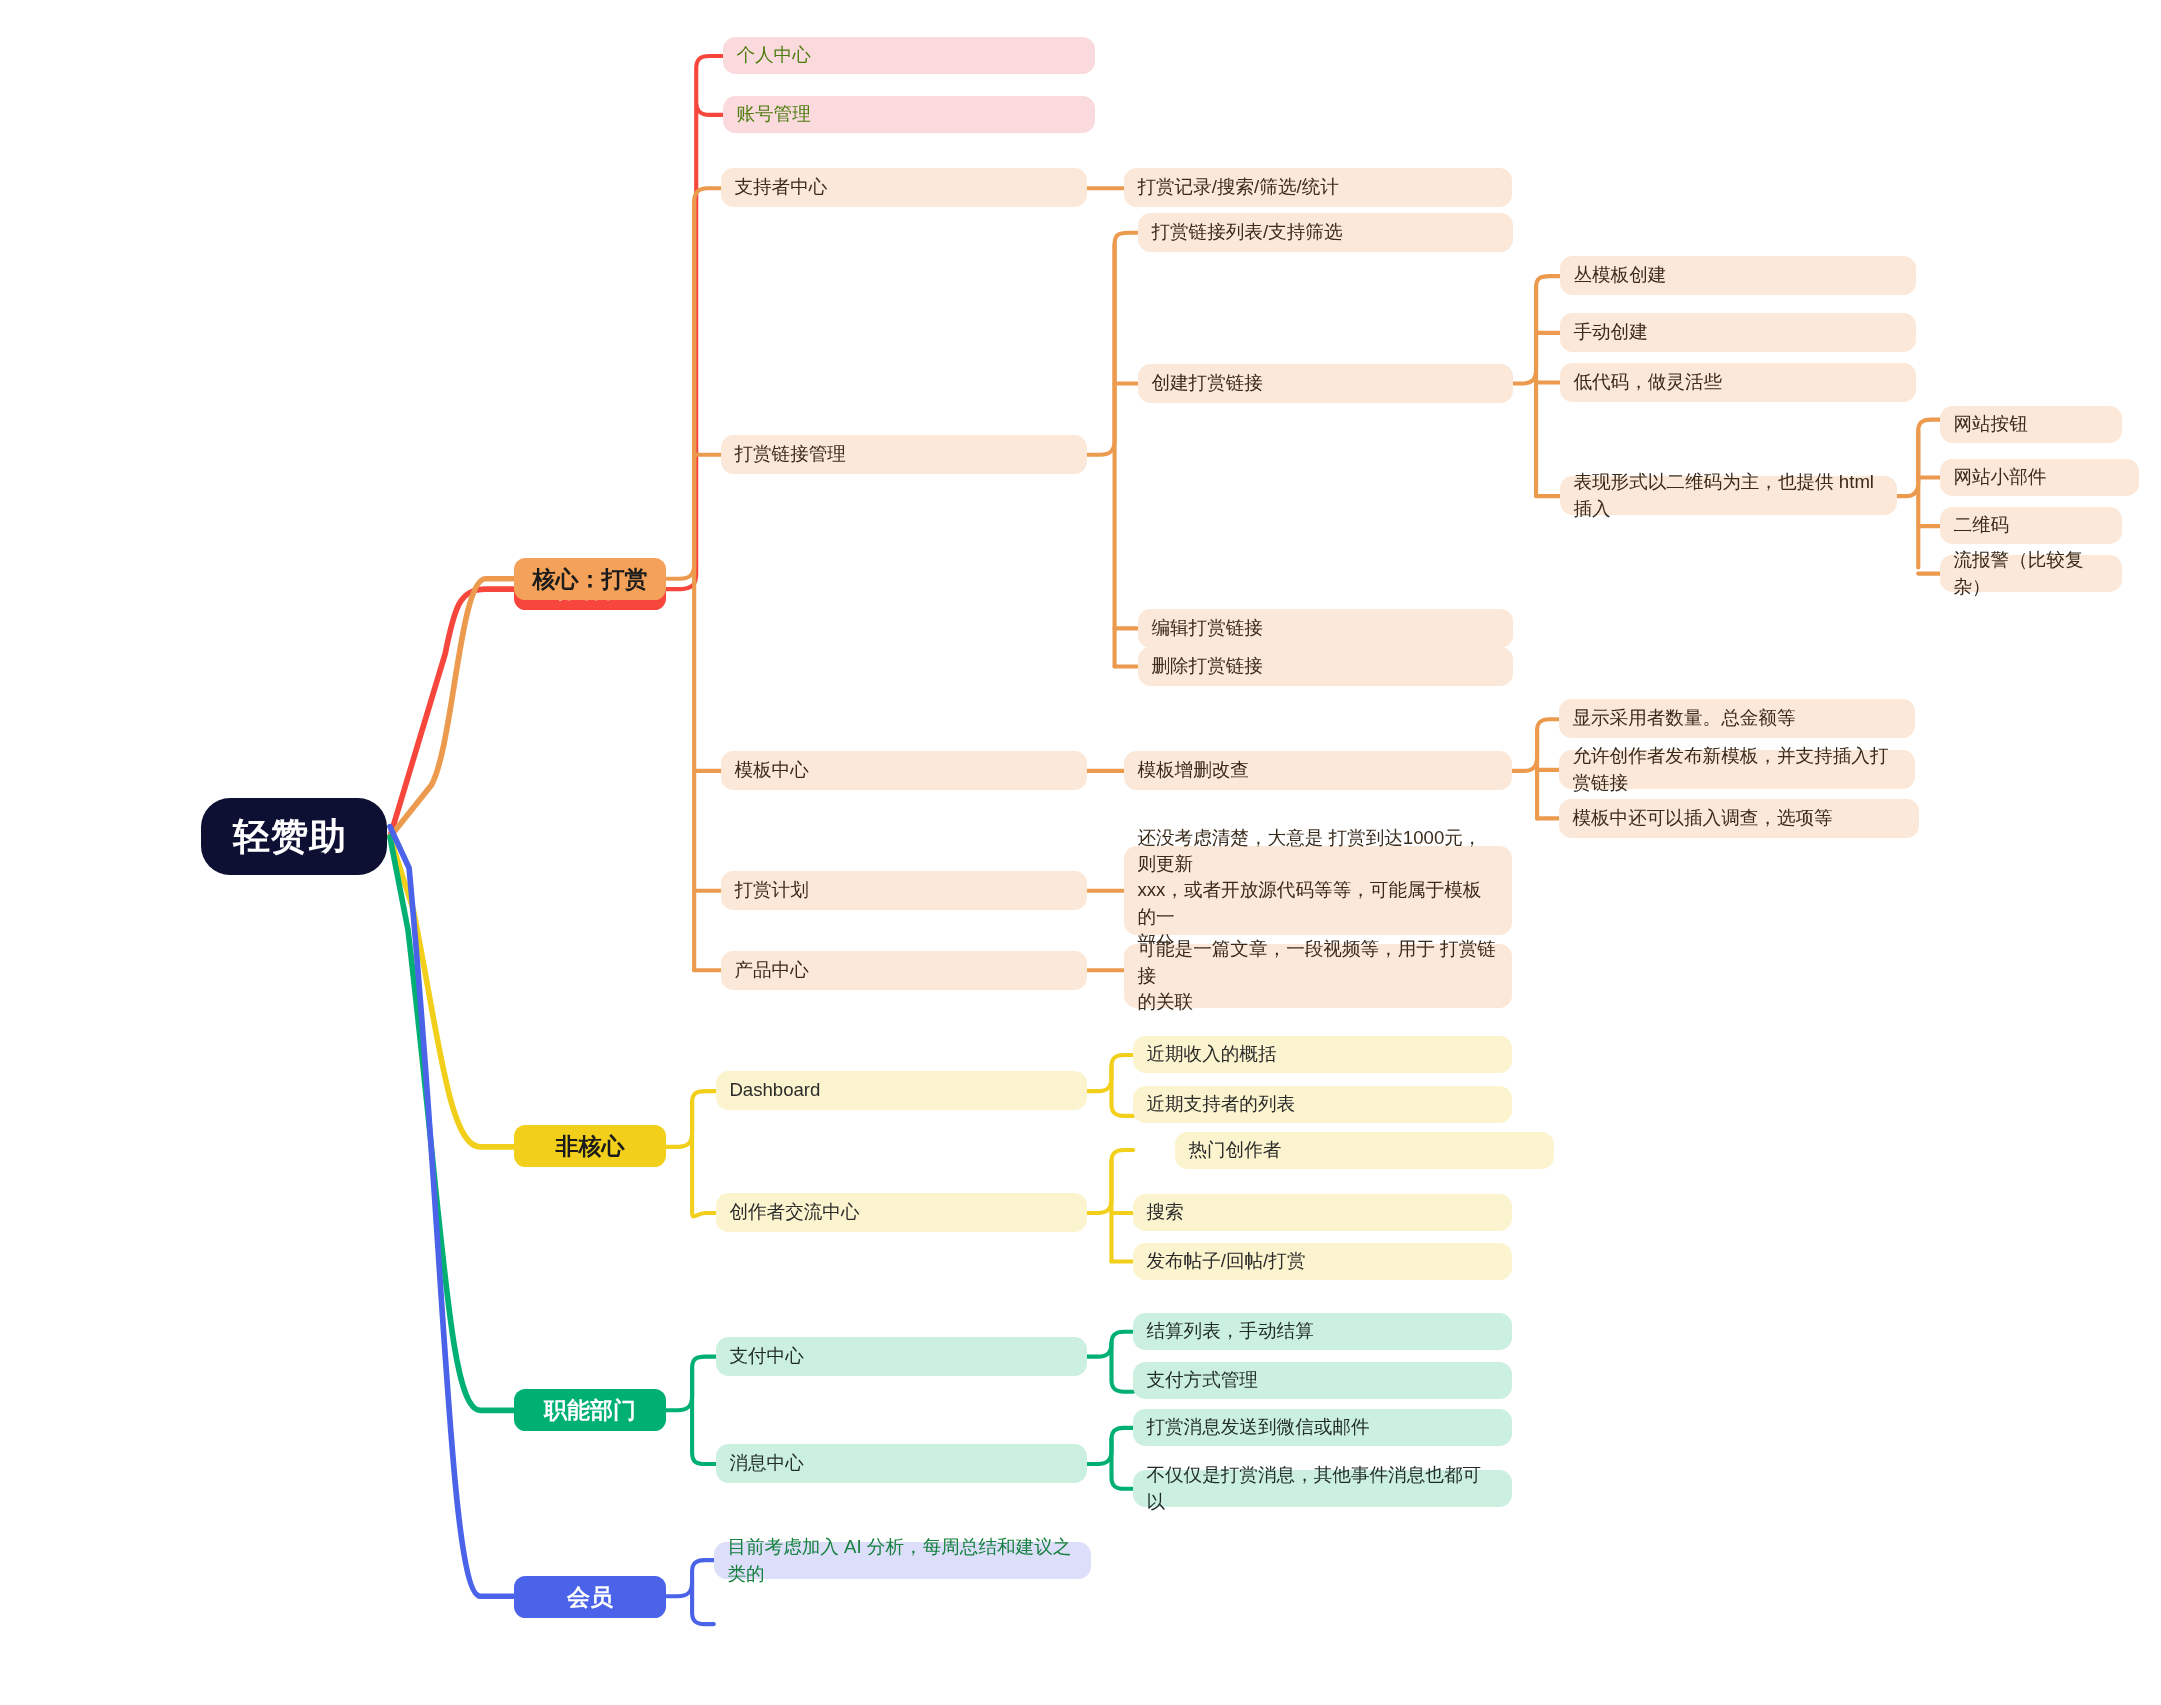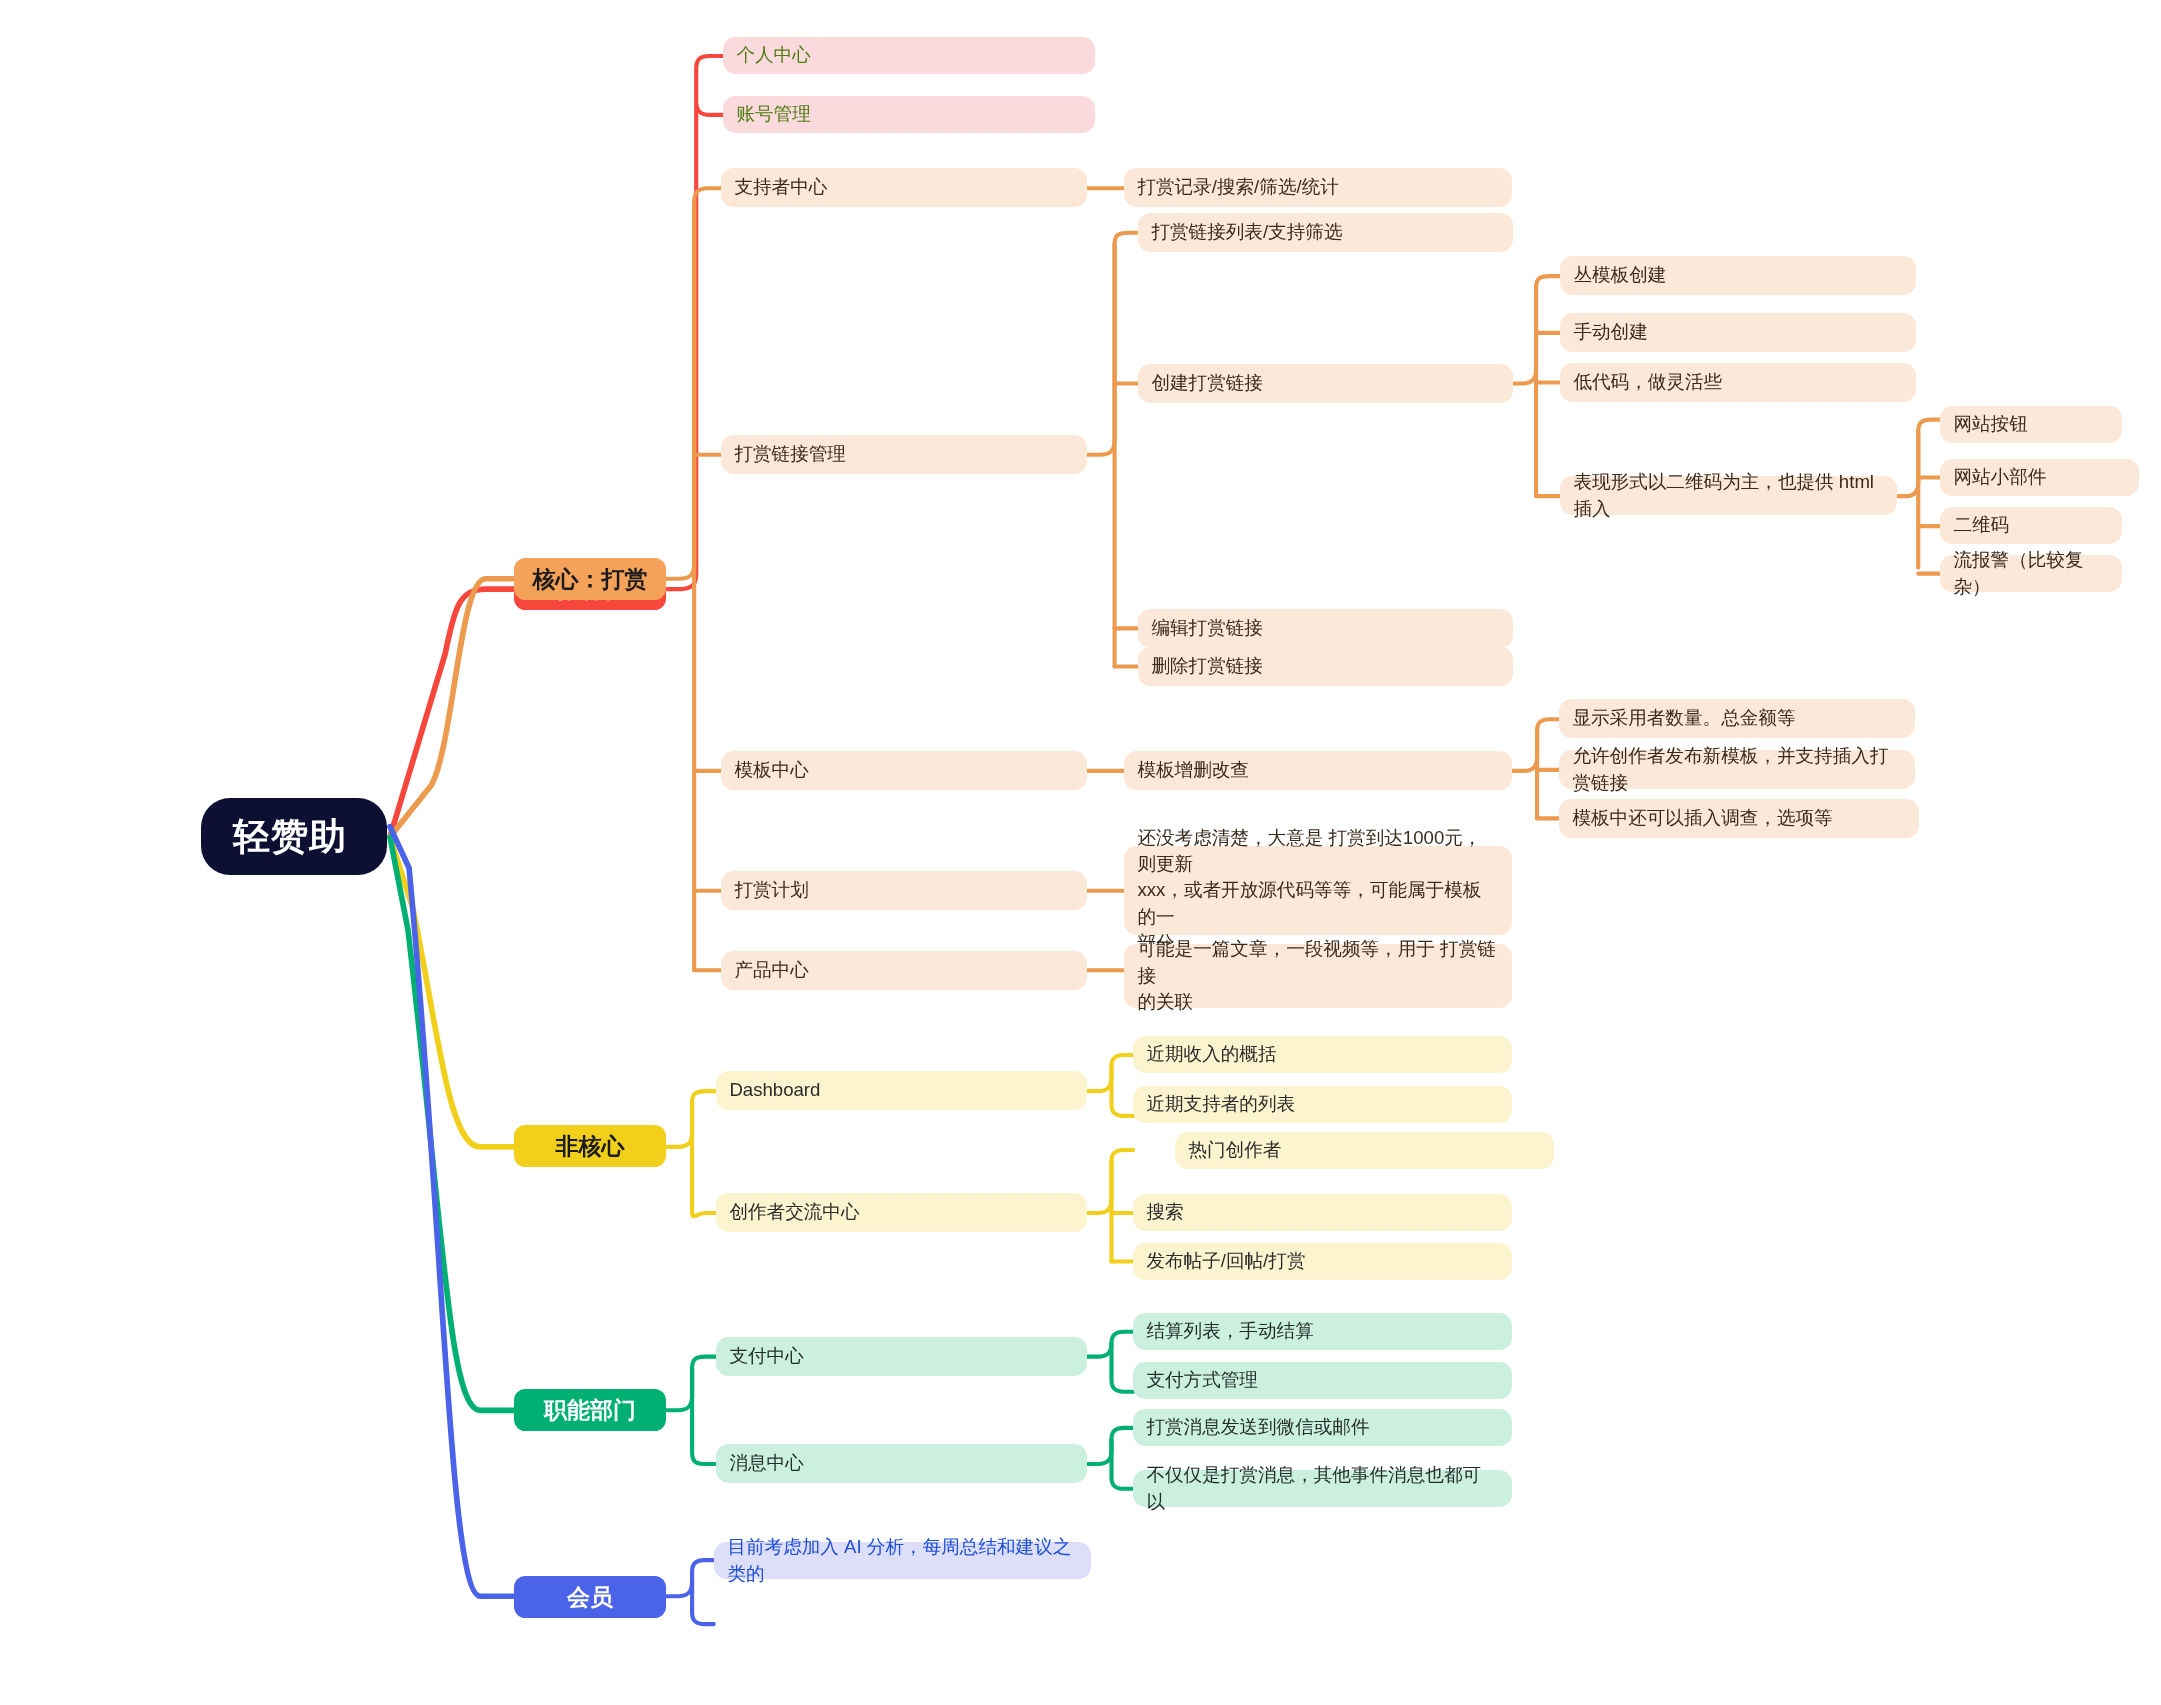--- a/index.html
+++ b/index.html
@@ -27,21 +27,21 @@
   .cat-yellow{background:#f2cf1a;color:#1b1b1b;}
   .cat-green{background:#00b073;color:#ffffff;}
   .cat-blue{background:#4a63e8;color:#ffffff;}
 
   
   .leaf{font-size:18.6px;line-height:1.42;padding:6.2px 13.4px;border-radius:12.4px;}
   .l-red{background:#fadadd;color:#4d7c0f;}
   .l-orange{background:#fbe8d8;color:#3a2a1a;}
   .l-yellow{background:#fbf4cf;color:#2b2b2b;}
   .l-green{background:#ccf0e0;color:#1f2b26;}
-  .l-blue{background:#dcdefa;color:#1d4ed8;}
+  .l-blue{background:#dcdefa;color:#15803d;}
   .leaf .txt{white-space:pre-line;}
   .leaf.one-line{align-items:center;}
 </style>
 </head>
 <body>
 
 <div id="canvas">
 
   <svg id="edges" viewBox="0 0 4184 3302">
     <g fill="none" stroke-linecap="round" stroke-linejoin="round">

